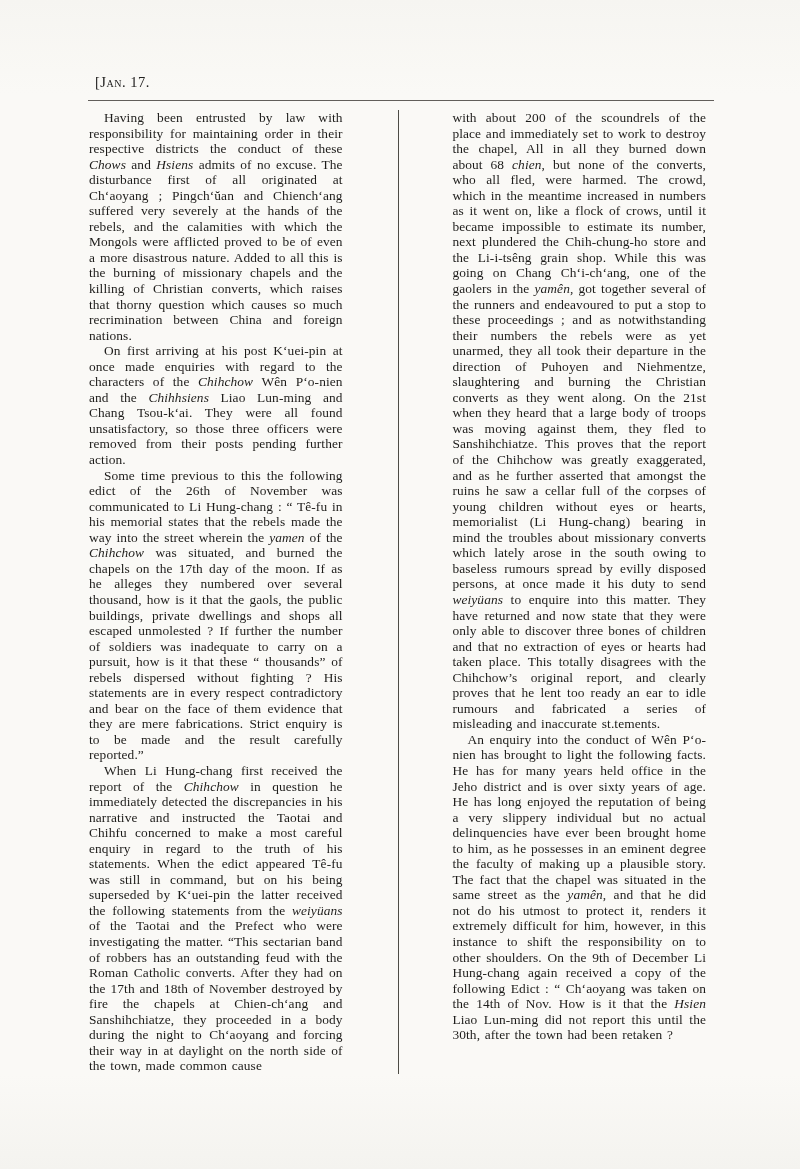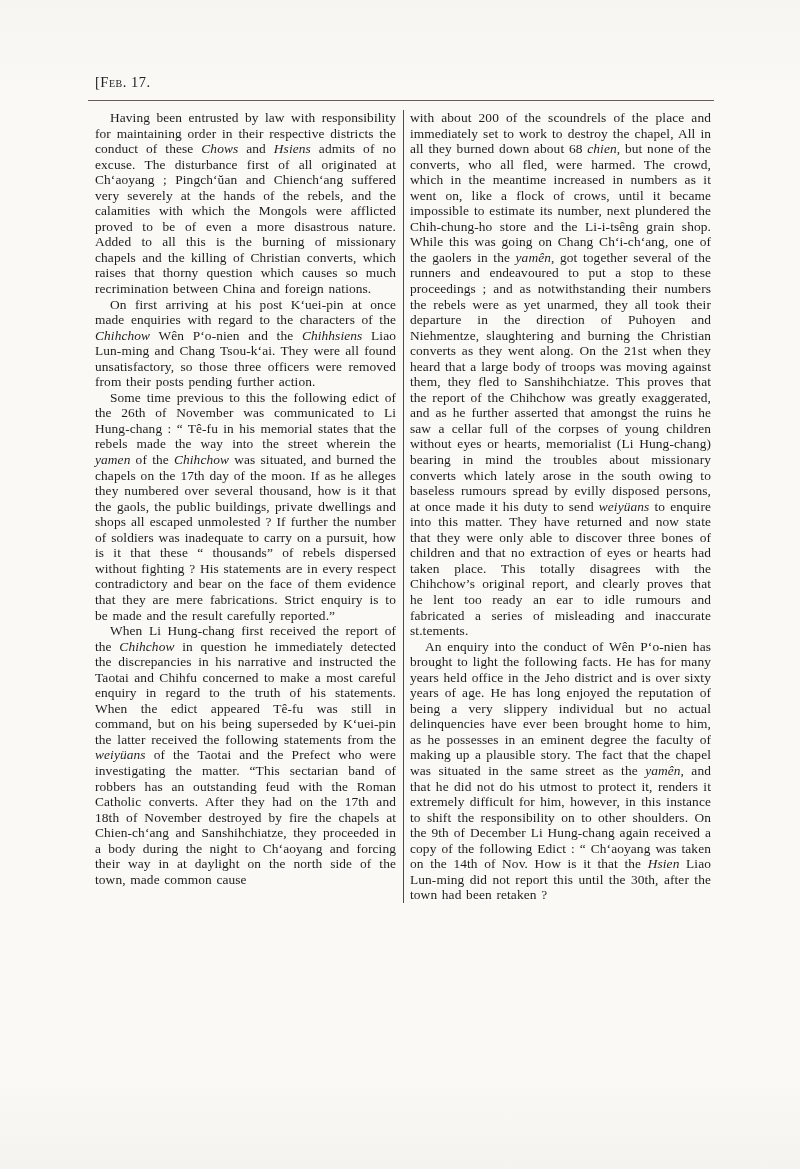--- a/index.html
+++ b/index.html
@@ -33,23 +33,24 @@
     color: #222120;
   }
   .top-rule {
     position: absolute;
     top: 100px; left: 88px; width: 626px;
     border-top: 1.5px solid #47443f;
     opacity: 0.85;
   }
   .columns {
     position: absolute;
-    top: 110px; left: 95px; width: 617px;
+    top: 110px; left: 89px; width: 617px;
     display: flex;
     align-items: stretch;
+    gap: 48px;
   }
   .col {
     width: 301px;
     text-align: justify;
     font-size: 13.4px;
     line-height: 15.55px;
     letter-spacing: 0.1px;
     word-spacing: 1.2px;
     color: #1d1c1a;
   }
@@ -62,21 +63,21 @@
   .col p { margin: 0; }
   .col p.indent { text-indent: 15px; }
   .col i { font-style: italic; }
 </style>
 </head>
 <body>
 
 <div class="page">
 
   <div class="header-row">
-    <span class="date-label">[Feb. 17.</span>
+    <span class="date-label">[Jan. 17.</span>
   </div>
 
   <div class="top-rule"></div>
 
   <div class="columns">
     <div class="col">
         <p class="indent">Having been entrusted by law with responsibility for maintaining order in their respective districts the conduct of these <i>Chows</i> and <i>Hsiens</i> admits of no excuse.  The disturbance first of all originated at Ch‘aoyang ; Pingch‘ŭan and Chiench‘ang suffered very severely at the hands of the rebels, and the calamities with which the Mongols were afflicted proved to be of even a more disastrous nature.  Added to all this is the burning of missionary chapels and the killing of Christian converts, which raises that thorny question which causes so much recrimination between China and foreign nations.</p>
         <p class="indent">On first arriving at his post K‘uei-pin at once made enquiries with regard to the characters of the <i>Chihchow</i> Wên P‘o-nien and the <i>Chihhsiens</i> Liao Lun-ming and Chang Tsou-k‘ai.  They were all found unsatisfactory, so those three officers were removed from their posts pending further action.</p>
         <p class="indent">Some time previous to this the following edict of the 26th of November was communicated to Li Hung-chang : “ Tê-fu in his memorial states that the rebels made the way into the street wherein the <i>yamen</i> of the <i>Chihchow</i> was situated, and burned the chapels on the 17th day of the moon.  If as he alleges they numbered over several thousand, how is it that the gaols, the public buildings, private dwellings and shops all escaped unmolested ?  If further the number of soldiers was inadequate to carry on a pursuit, how is it that these “ thousands” of rebels dispersed without fighting ?  His statements are in every respect contradictory and bear on the face of them evidence that they are mere fabrications.  Strict enquiry is to be made and the result carefully reported.”</p>
         <p class="indent">When Li Hung-chang first received the report of the <i>Chihchow</i> in question he immediately detected the discrepancies in his narrative and instructed the Taotai and Chihfu concerned to make a most careful enquiry in regard to the truth of his statements.  When the edict appeared Tê-fu was still in command, but on his being superseded by K‘uei-pin the latter received the following statements from the <i>weiyüans</i> of the Taotai and the Prefect who were investigating the matter.  “This sectarian band of robbers has an outstanding feud with the Roman Catholic converts.  After they had on the 17th and 18th of November destroyed by fire the chapels at Chien-ch‘ang and Sanshihchiatze, they proceeded in a body during the night to Ch‘aoyang and forcing their way in at daylight on the north side of the town, made common cause</p>

